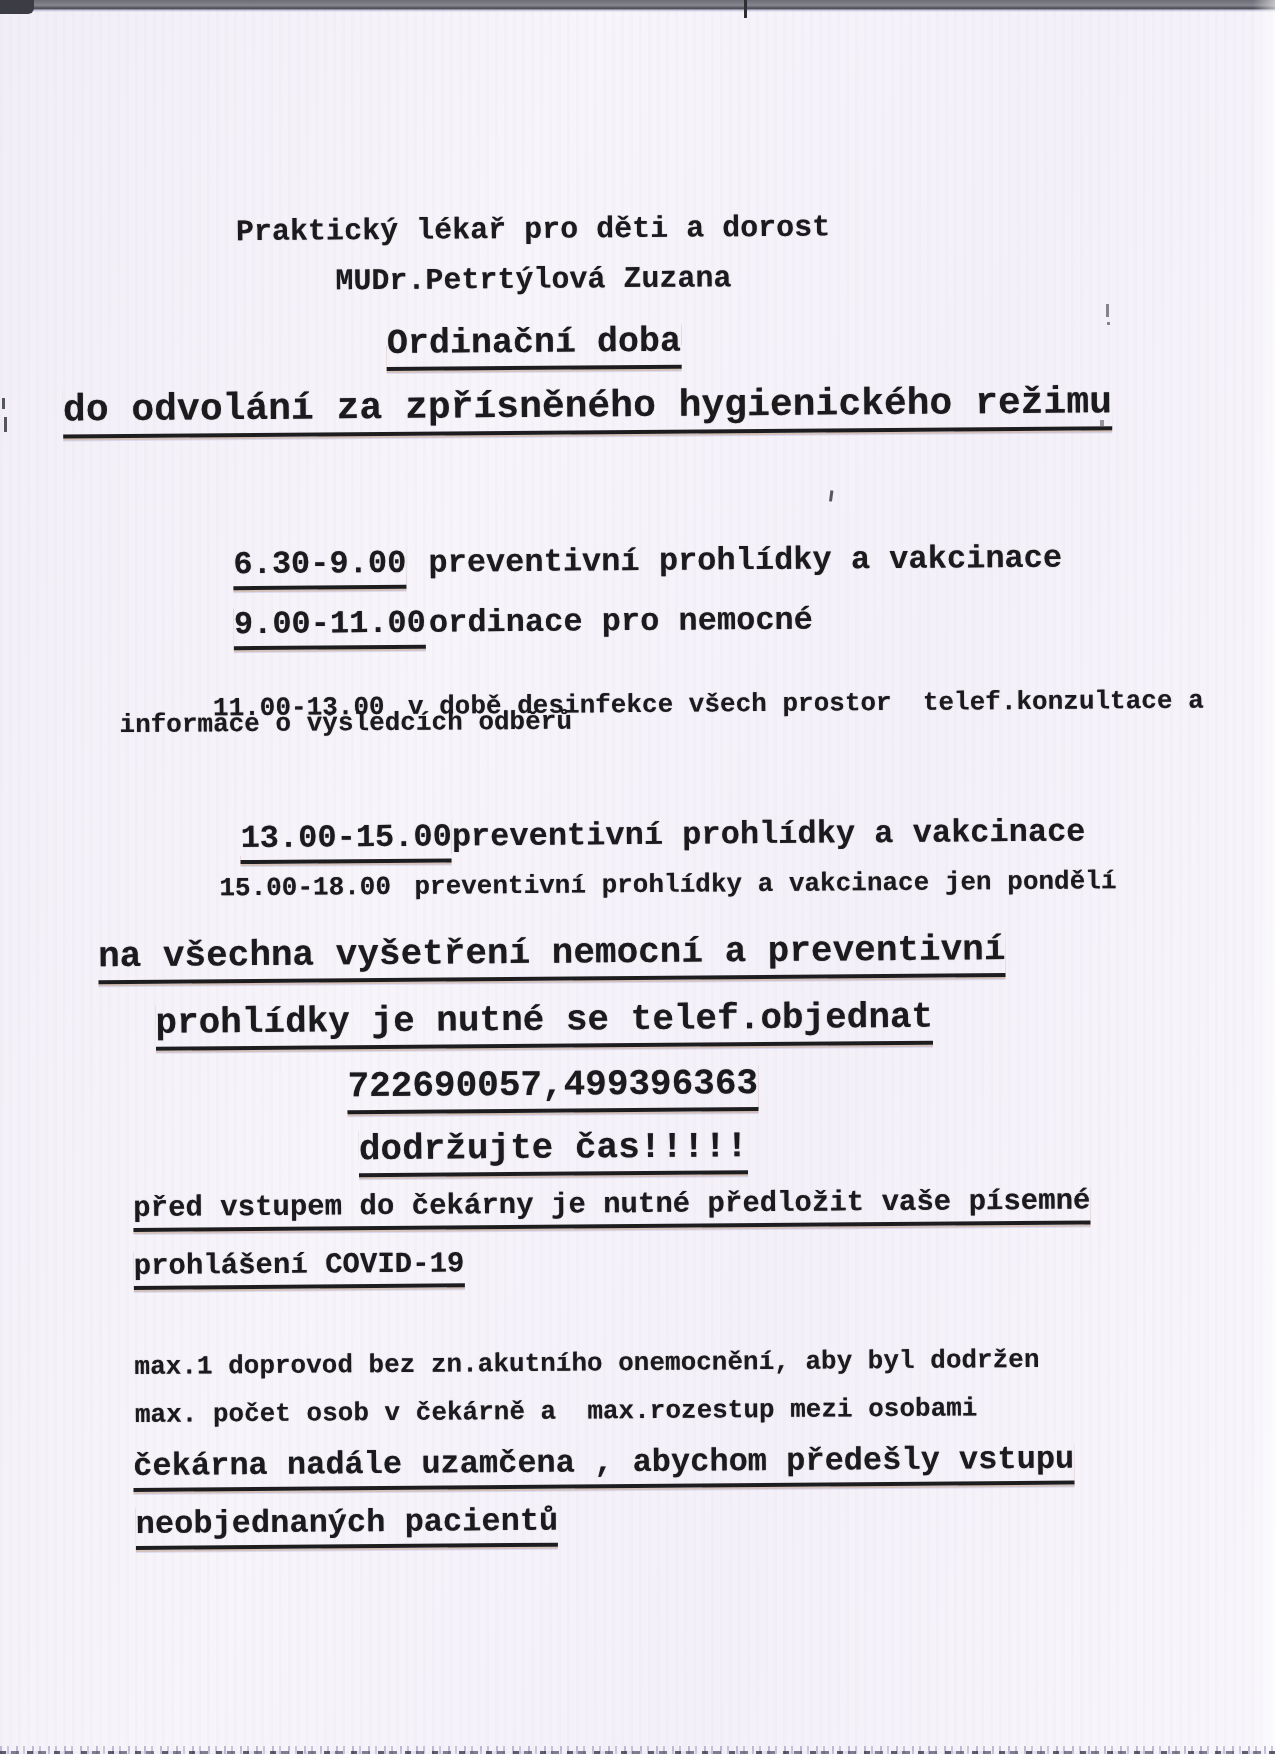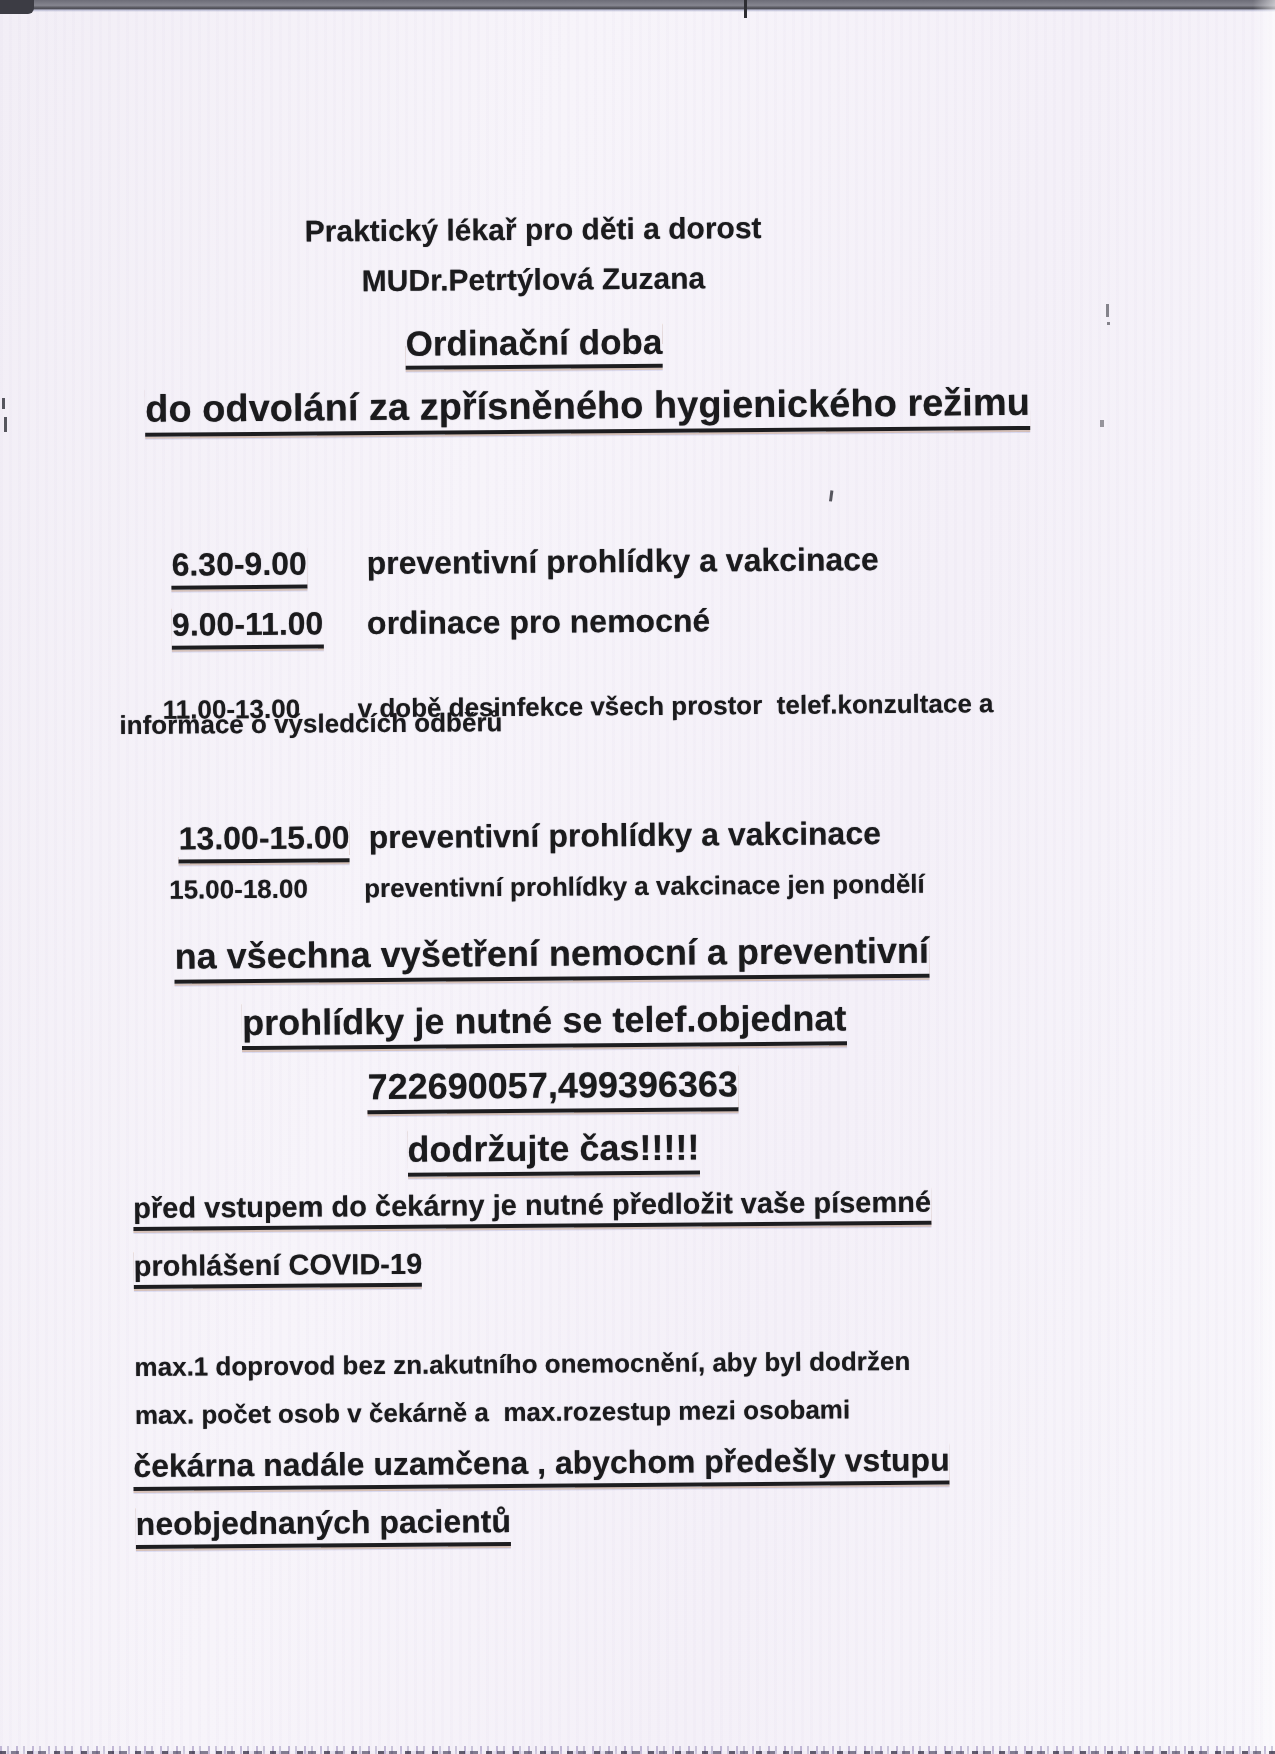--- a/index.html
+++ b/index.html
@@ -4,21 +4,21 @@
 <style>
   html,body{margin:0;padding:0;background:#e8e8e8;}
   .page{
     position:relative;
     width:1275px;height:1754px;
     margin:0 auto;
     overflow:hidden;
     background:
       repeating-linear-gradient(90deg, rgba(130,110,170,0.025) 0 3px, rgba(255,255,255,0) 3px 9px),
       linear-gradient(103deg,#f2eef6 0%,#f7f4fa 35%,#f4f0f8 65%,#f8f6fb 100%);
-    font-family:Liberation Sans, sans-serif;
+    font-family:Liberation Mono, monospace;
     color:#1b1b1d;
   }
   
   .scan-top{
     position:absolute;top:0;left:0;width:100%;height:12px;
     background:linear-gradient(to bottom,#6d6d78 0,#85858f 45%,#4a4a52 70%,rgba(150,155,190,.55) 85%,rgba(244,240,248,0) 100%);
   }
   .scan-top-notch{
     position:absolute;top:0;left:0;width:34px;height:14px;background:#3c3c44;
     border-bottom-right-radius:6px;

